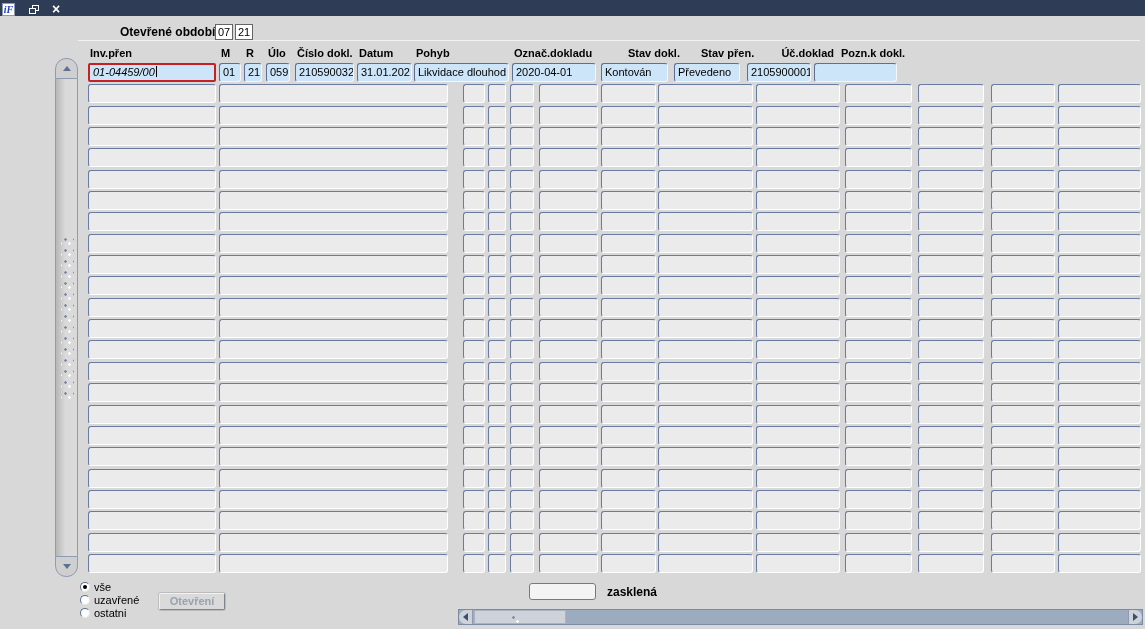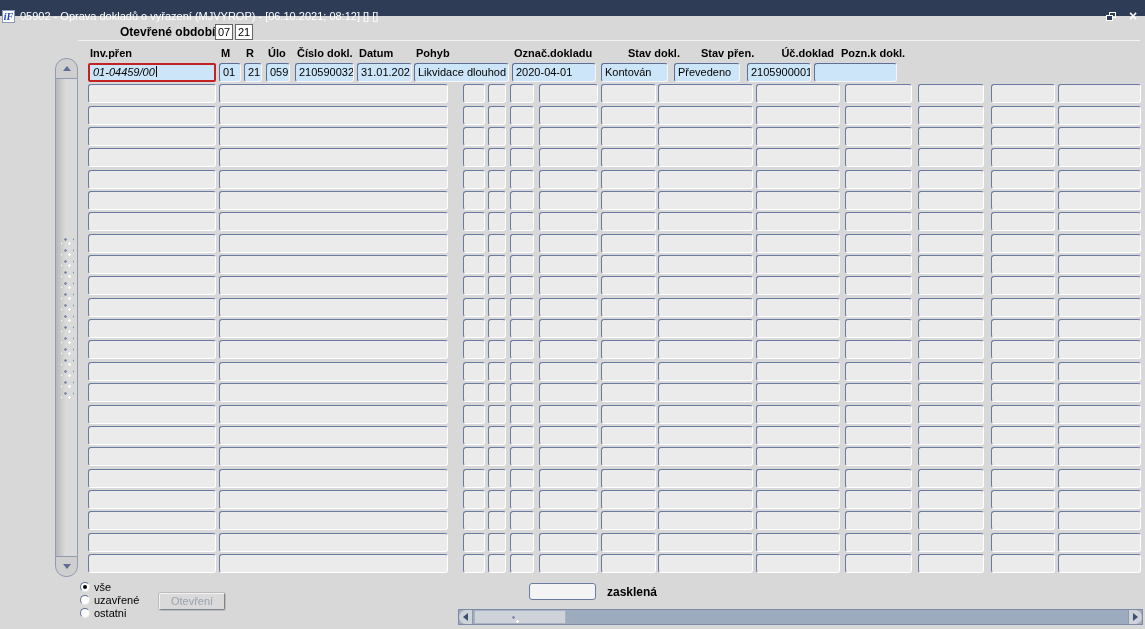--- a/index.html
+++ b/index.html
@@ -3,21 +3,21 @@
 <meta charset="utf-8">
 <style>
   * { margin:0; padding:0; box-sizing:border-box; }
   html,body { width:1145px; height:629px; overflow:hidden; }
   body { font-family:"Liberation Sans", sans-serif; }
 
   .window { position:relative; width:1145px; height:629px; background:var(--window-bg,#d8d8d8); }
 
   
   .titlebar { position:absolute; left:0; top:0; width:1145px; height:14px;
-    background:var(--titlebar-bg,#2e3c55); color:#fff; display:flex; align-items:center;
+    background:var(--titlebar-bg,#2e3c55); color:#fff; display:flex; align-items:flex-end;
     font-size:11px; padding:16px 4px 0 2px; }
   .logo { width:13px; height:13px; background:#fff; border:1px solid #8b9ab5;
     color:#1c3fc0; font:italic bold 10px "Liberation Serif", serif;
     display:flex; align-items:center; justify-content:center; margin-right:5px; flex:none; }
   .title-text { flex:1; white-space:nowrap; overflow:hidden; }
   .win-btn { width:16px; height:14px; display:flex; align-items:center; justify-content:center; margin-left:6px; flex:none; cursor:default; }
   .restore-glyph { position:relative; width:10px; height:9px; }
   .restore-glyph span { position:absolute; border:1px solid #fff; width:7px; height:6px; background:transparent; }
   .restore-glyph span:first-child { left:3px; top:0; }
   .restore-glyph span:last-child { left:0; top:3px; background:var(--titlebar-bg,#2e3c55); }
@@ -76,21 +76,21 @@
   .filter-row { display:flex; align-items:center; height:13px; margin-bottom:0; }
   .radio { width:10px; height:10px; border-radius:50%; background:#fdfdfd; flex:none;
     border:1px solid; border-color:#5f6f8e #e6e6e6 #e6e6e6 #5f6f8e; }
   .radio.selected { background:#fff; position:relative; }
   .radio.selected::after { content:""; position:absolute; left:2px; top:2px; width:4px; height:4px; background:#000; border-radius:50%; }
   .filter-label { margin-left:4px; font-size:11px; color:#000; white-space:nowrap; }
 
   .open-btn { position:absolute; left:159px; top:593px; width:66px; height:17px;
     background:#dadada; color:#9aa2ae; font-size:11px; text-align:center; line-height:15px;
     border:1px solid; border-color:#f2f2f2 #7e848c #7e848c #f2f2f2; border-radius:2px;
-    box-shadow:0 0 0 1px #bcbcbc; }
+    box-shadow:0 0 0 1px #bcbcbc;font-weight:bold; }
 
   .records-input { position:absolute; left:529px; top:583px; width:67px; height:17px;
     background:#f4f4f4; border:1px solid #6a7ba1; border-radius:3px; font-size:11px; padding:0 3px;
     font-family:"Liberation Sans", sans-serif; }
   .records-label { position:absolute; left:607px; top:585px; font-size:12px; font-weight:bold; color:#000; }
 
   
   .hscroll { position:absolute; left:458px; top:609px; width:685px; height:16px;
     border:1px solid #7d8aa5; background:var(--scroll-track,#9dabbe); }
   .h-btn { position:absolute; top:0; width:14px; height:14px; background:#ced3da;
@@ -104,21 +104,20 @@
     radial-gradient(circle, #ffffff 1.1px, transparent 1.5px);
     background-size: 9px 9px, 9px 9px; background-position: 34px 2px, 38px 6px; background-repeat:no-repeat; }
 </style>
 </head>
 <body>
 
 <div class="window">
 
   <div class="titlebar">
     <div class="logo">iF</div>
-    <div class="title-text">05902 - Oprava dokladů o vyřazení (MJVYROP) - [06.10.2021; 08:12] [] []</div>
     <div class="win-btn">
       <div class="restore-glyph">
           <span></span>
           <span></span>
         </div>
     </div>
     <div class="win-btn">
       <span class="close-glyph">×</span>
     </div>
   </div>

